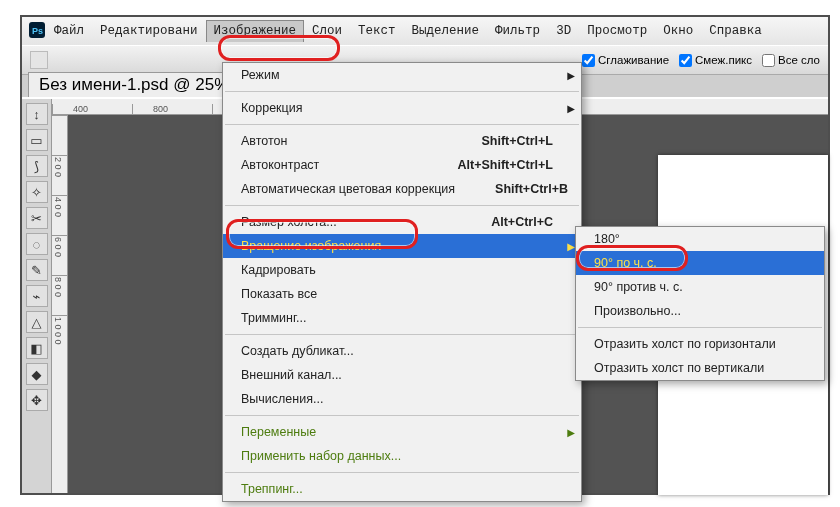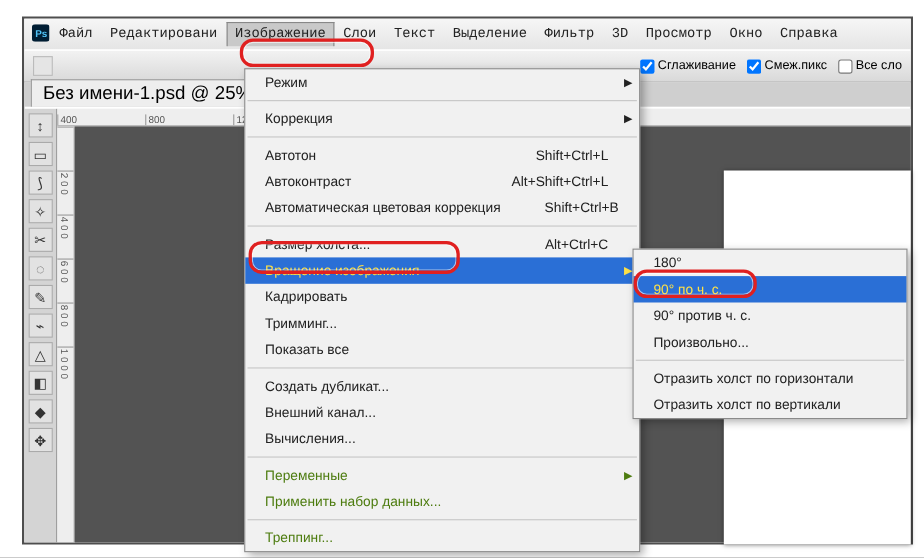--- a/index.html
+++ b/index.html
@@ -13,29 +13,29 @@
 .toolbar .btn { width:18px;height:18px;background:#e5e5e5;border:1px solid #bbb; }
 .toolbar .combo { height:20px; border:1px solid #999; background:#fff; display:flex;align-items:center; padding:0 6px; font-size:11.5px; gap:4px; }
 .toolbar .spacer { flex:1; }
 .toolbar label { display:flex;align-items:flex-start;gap:3px; white-space:nowrap; }
 .tabbar { height:22px; background:#cfcfcf; display:flex; align-items:flex-end; padding-left:6px; font-size:17px; }
 .tabbar .tab { background:#eee; border:1px solid #999; border-bottom:none; padding:2px 10px; }
 .workarea { position:absolute; top:82px; left:0; right:0; bottom:0; background:#ccc; display:flex; }
 .toolpanel { width:30px; background:#d4d4d4; border-right:1px solid #999; display:flex; flex-direction:column; align-items:center; padding-top:4px; gap:4px; }
 .toolpanel .tool { width:22px;height:22px;background:#e2e2e2;border:1px solid #aaa;display:flex;align-items:center;justify-content:center;font-size:13px;color:#333; }
 .rulerH { position:absolute; top:82px; left:30px; right:0; height:16px; background:#eee; border-bottom:1px solid #999; font-size:9px; color:#555; display:flex; align-items:flex-end; overflow:hidden; }
-.rulerH span { width:80px; border-left:1px solid #999; padding-left:2px; }
+.rulerH span { width:80px; border-left:1px solid #999; padding-left:20px; }
 .rulerV { position:absolute; top:98px; left:30px; width:16px; bottom:0; background:#eee; border-right:1px solid #999; font-size:9px; color:#555; display:flex; flex-direction:column; overflow:hidden; }
 .rulerV span { height:40px; border-top:1px solid #999; padding:1px; writing-mode:vertical-lr; }
 .canvas { position:absolute; top:98px; left:46px; right:0; bottom:0; background:#535353; }
 .page { position:absolute; top:40px; right:0; width:170px; height:340px; background:#fff; box-shadow:0 0 4px rgba(0,0,0,.5); }
 .menu { position:absolute; background:#f1f1f1; border:1px solid #8a8a8a; box-shadow:3px 3px 8px rgba(0,0,0,.35); font-size:12.5px; color:#222; }
 .menu .row { display:flex; align-items:center; height:24px; padding:0 28px 0 18px; position:relative; white-space:nowrap; }
 .menu .row.disabled { color:#4d7c0f; }
-.menu .row .shortcut { margin-left:auto; padding-left:40px; }
+.menu .row .shortcut { margin-left:auto; padding-left:40px;font-weight:bold; }
 .menu .row .arrow { position:absolute; right:6px; font-size:10px; }
 .menu .sep { height:1px; background:#c5c5c5; margin:4px 2px; }
 .menu .row.hl { background:#2a6fd6; color:#fde047; }
 .menu1 { top:45px; left:200px; width:360px; }
 .menu2 { top:209px; left:553px; width:250px; }
 .callout { position:absolute; border:3px solid #e02020; border-radius:12px; box-shadow:0 0 0 1px rgba(255,255,255,.6) inset; pointer-events:none; }
 </style>
 </head>
 <body>
 
@@ -160,24 +160,24 @@
         <span class="shortcut">Alt+Ctrl+C</span>
       </div>
       <div class="row hl">
         <span>Вращение изображения</span>
         <span class="arrow">▶</span>
       </div>
       <div class="row">
         <span>Кадрировать</span>
       </div>
       <div class="row">
+        <span>Показать все</span>
+      </div>
+      <div class="row">
         <span>Тримминг...</span>
-      </div>
-      <div class="row">
-        <span>Показать все</span>
       </div>
       <div class="sep"></div>
       <div class="row">
         <span>Создать дубликат...</span>
       </div>
       <div class="row">
         <span>Внешний канал...</span>
       </div>
       <div class="row">
         <span>Вычисления...</span>

